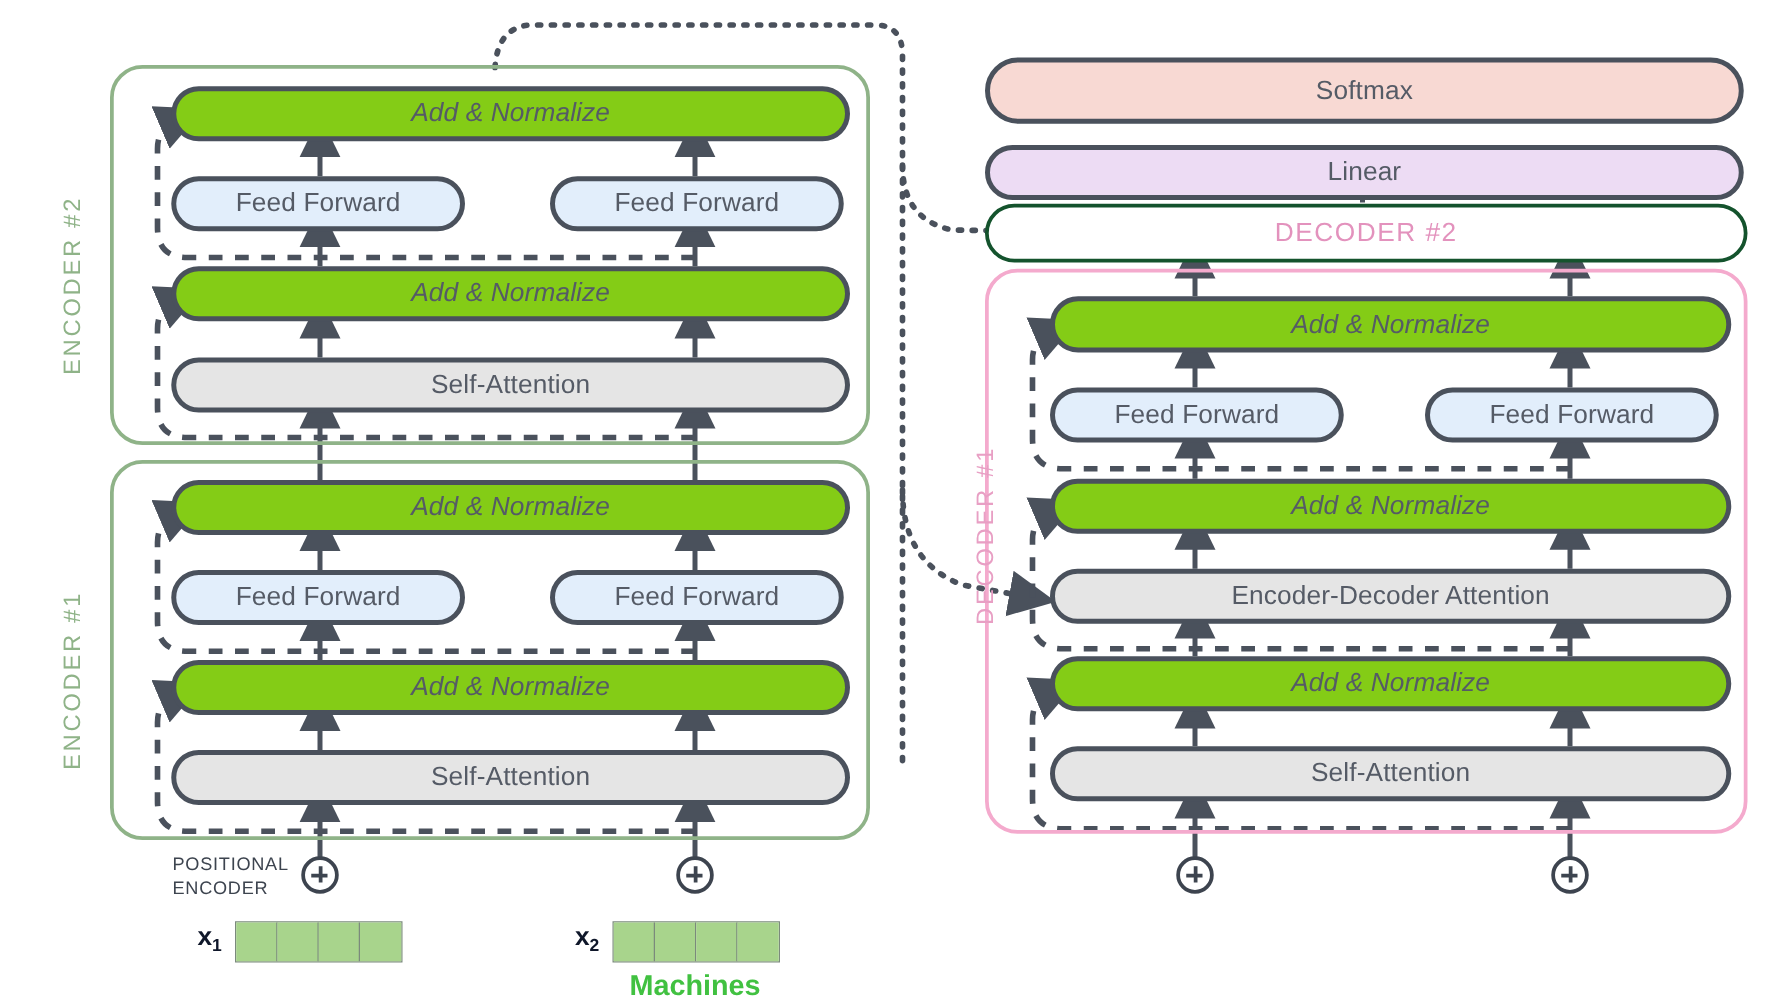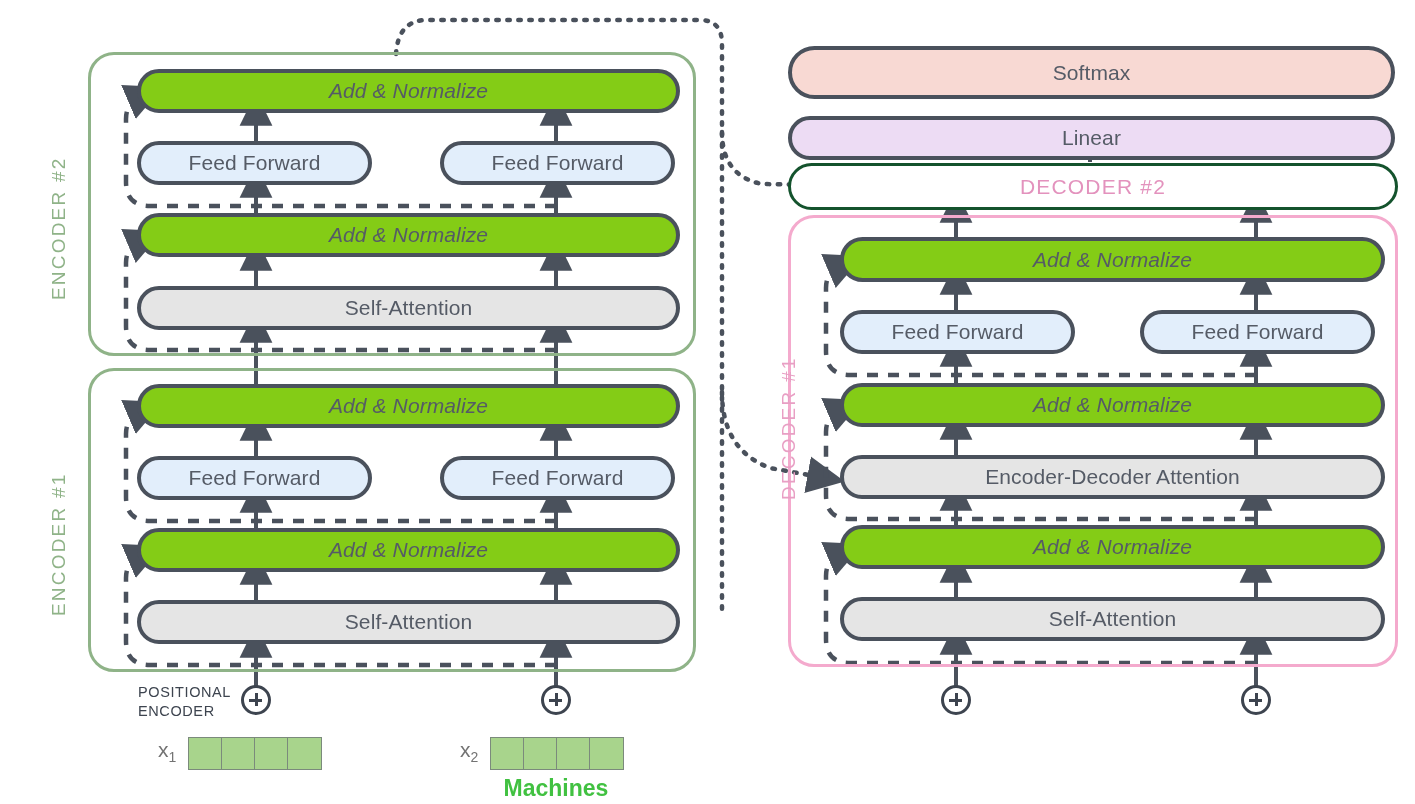--- a/index.html
+++ b/index.html
@@ -67,21 +67,21 @@
   .plus:before,.plus:after{
     content:"";position:absolute;background:#3d444f;
   }
   .plus:before{left:50%;top:5px;width:3px;height:13px;margin-left:-1.5px;}
   .plus:after{top:50%;left:5px;height:3px;width:13px;margin-top:-1.5px;}
 
   
   .embed{position:absolute;display:flex;border:1.5px solid #7b8a7c;box-sizing:border-box;}
   .embed .cell{width:33px;height:31px;background:#a8d48c;border-right:1.5px solid #7b8a7c;box-sizing:border-box;}
   .embed .cell:last-child{border-right:none;}
-  .xlabel{position:absolute;font-size:21px;font-weight:normal;color:#737373;}
+  .xlabel{position:absolute;font-size:21px;font-weight:bold;color:#0f172a;}
   .xlabel sub{font-size:14px;}
   .word{position:absolute;font-size:23px;font-weight:bold;color:#41c141;text-align:center;}
 </style>
 </head>
 <body>
 
 <div id="stage">
 
   <svg id="wires" viewBox="0 0 1415 804">
     <defs>

